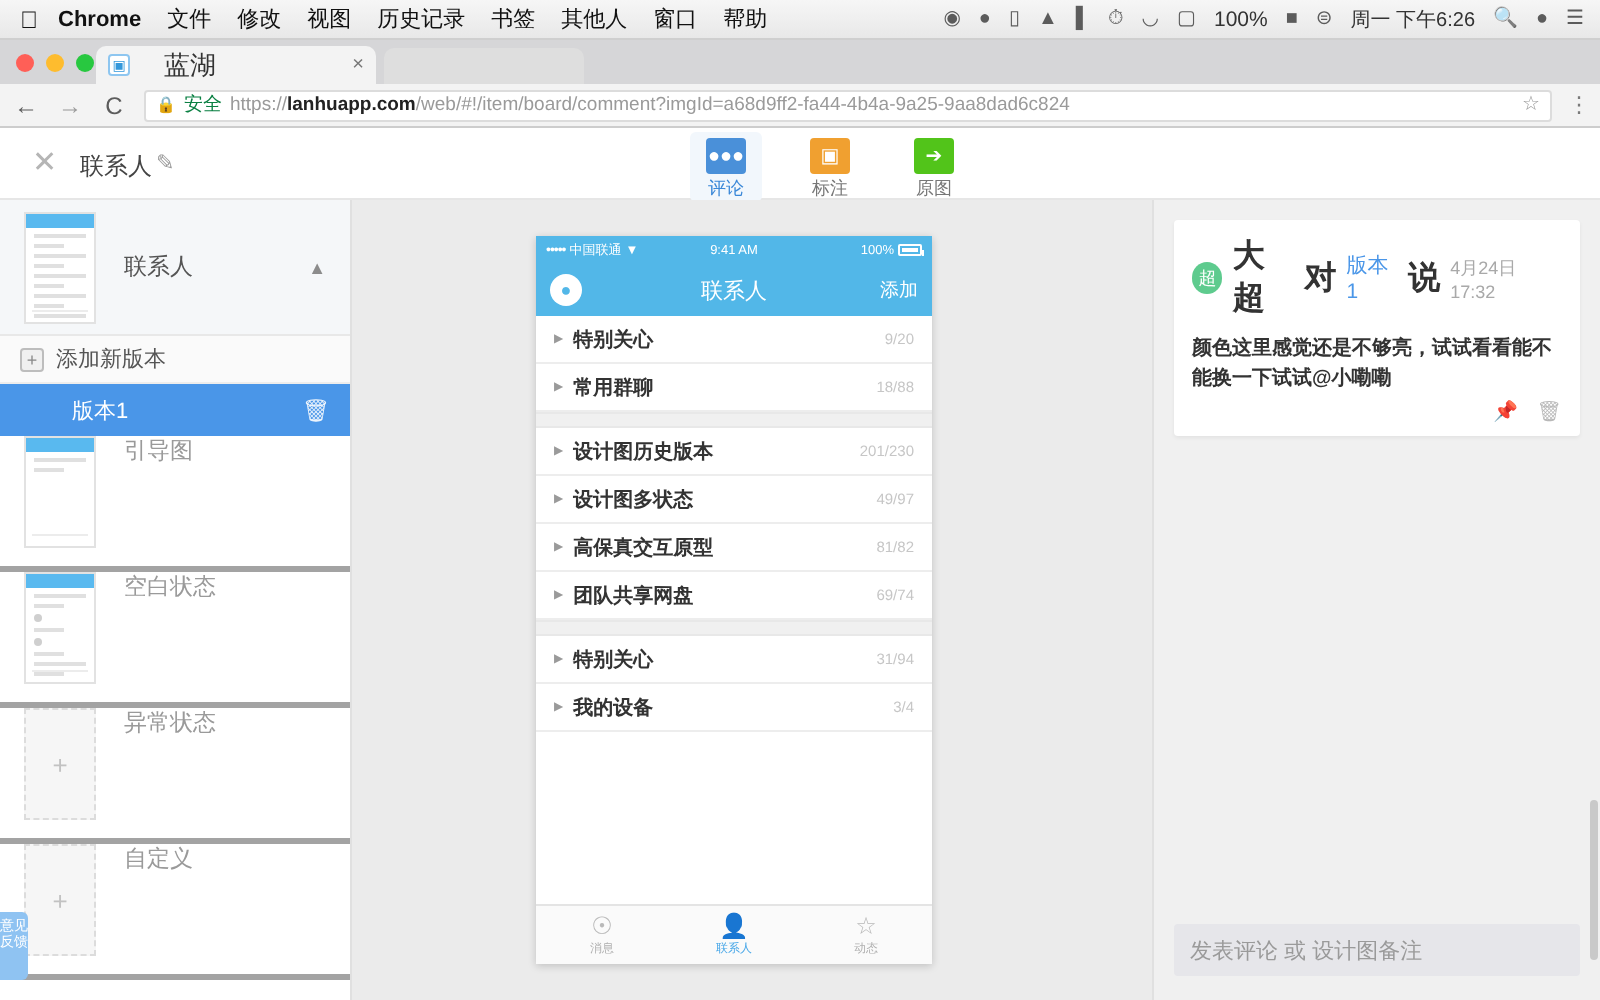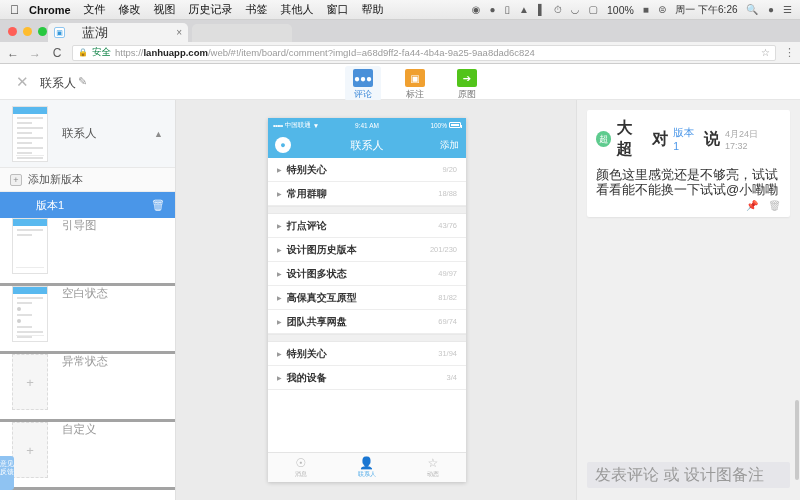--- a/index.html
+++ b/index.html
@@ -235,30 +235,30 @@
     box-shadow: 0 1px 2px rgba(0,0,0,.06);
   }
   .cmt-head { display: flex; align-items: center; gap: 5px; }
   .cmt-avatar {
     width: 16px; height: 16px; border-radius: 50%; background: #5ecb8e;
     color: #fff; font-size: 9px; display: flex; align-items: center; justify-content: center;
   }
   .cmt-author { font-size: 16px; color: #333; font-weight: bold; }
   .cmt-target { font-size: 10.5px; color: #4a96e8; }
   .cmt-time { margin-left: auto; font-size: 9px; color: #a9a9a9; }
-  .cmt-text { margin-top: 7px; font-size: 13px; color: #333; line-height: 15px; }
+  .cmt-text { margin-top: 7px; font-size: 10px; color: #333; line-height: 15px; font-weight: bold; }
   .cmt-actions { margin-top: 3px; display: flex; justify-content: flex-end; gap: 9px; }
   .cmt-pin { font-size: 10px; color: #e8524e; }
   .cmt-del { font-size: 10px; color: #b8b8b8; }
   .cmt-input {
     position: absolute; left: 10px; right: 10px; bottom: 12px; height: 26px;
     background: #e6e6ea; border-radius: 2px;
     display: flex; align-items: center; padding: 0 8px;
   }
-  .cmt-input span { font-size: 16px; color: #9a9a9a; text-align: right; }
+  .cmt-input span { font-size: 11px; color: #9a9a9a; text-align: right; }
   .scrollbar {
     position: absolute; right: 1px; top: 300px; width: 4px; height: 80px;
     background: #c9c9c9; border-radius: 2px;
   }
 </style>
 </head>
 <body>
 
 <div id="root">
 
@@ -444,25 +444,20 @@
           <div class="ph-row">
             <span class="ph-caret">▶</span>
             <span class="ph-row-lbl">常用群聊</span>
             <span class="ph-row-cnt">18/88</span>
           </div>
 
           <div class="ph-sep"></div>
 
           <div class="ph-row">
             <span class="ph-caret">▶</span>
-            <span class="ph-row-lbl">打点评论</span>
-            <span class="ph-row-cnt">43/76</span>
-          </div>
-          <div class="ph-row">
-            <span class="ph-caret">▶</span>
             <span class="ph-row-lbl">设计图历史版本</span>
             <span class="ph-row-cnt">201/230</span>
           </div>
           <div class="ph-row">
             <span class="ph-caret">▶</span>
             <span class="ph-row-lbl">设计图多状态</span>
             <span class="ph-row-cnt">49/97</span>
           </div>
           <div class="ph-row">
             <span class="ph-caret">▶</span>

